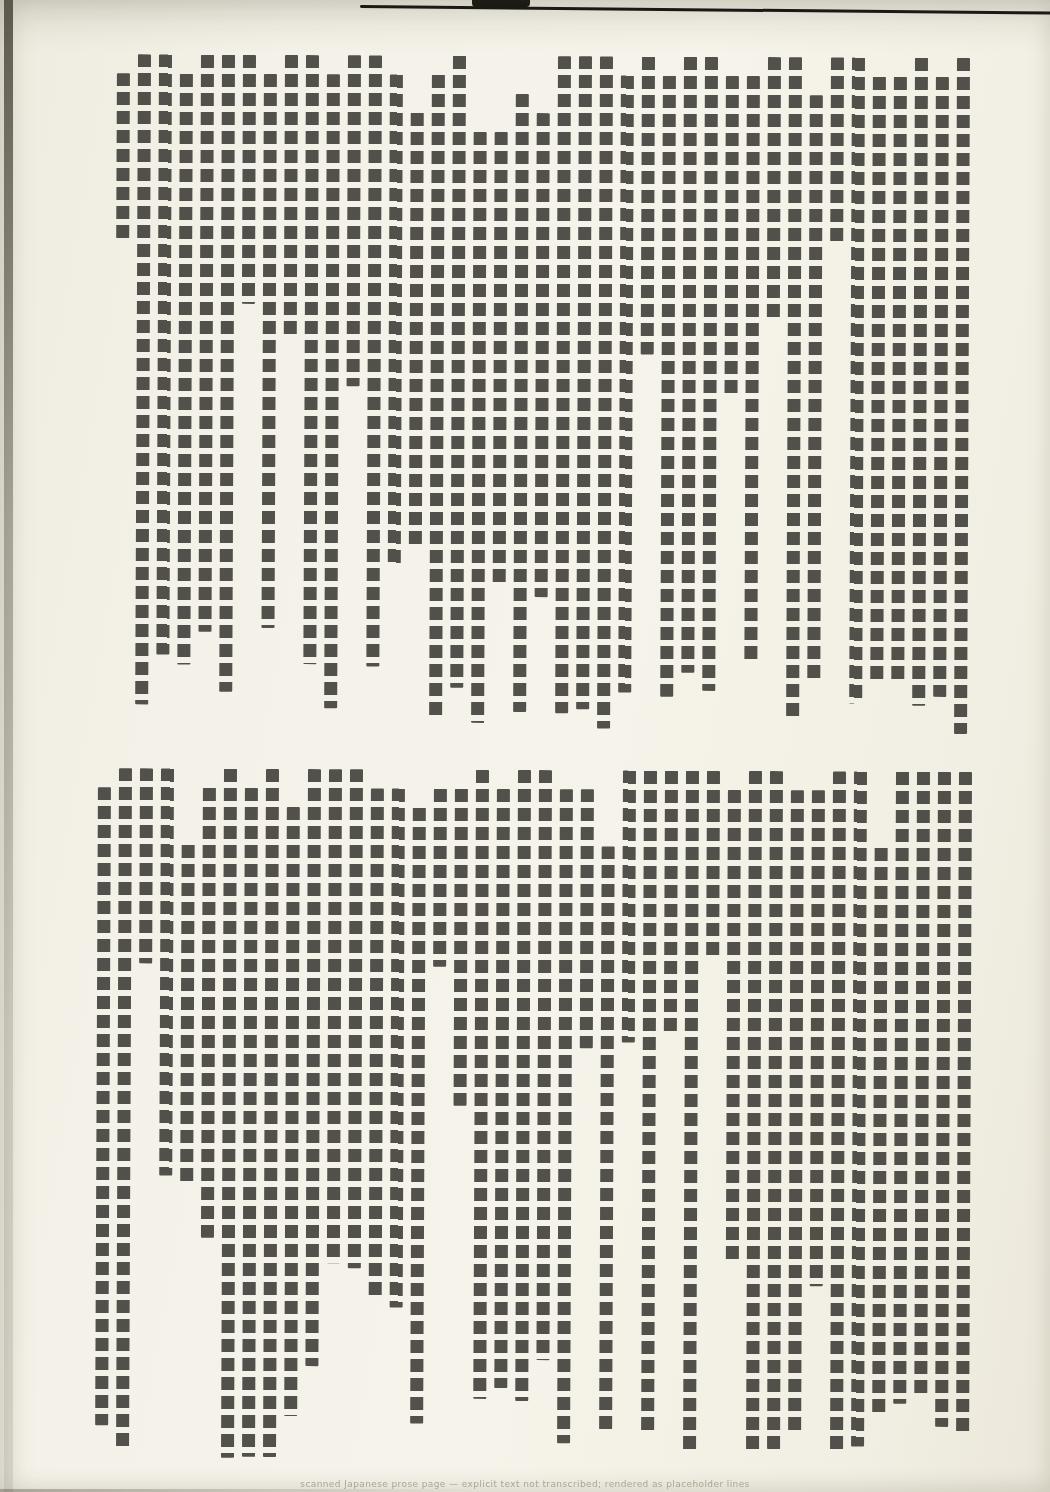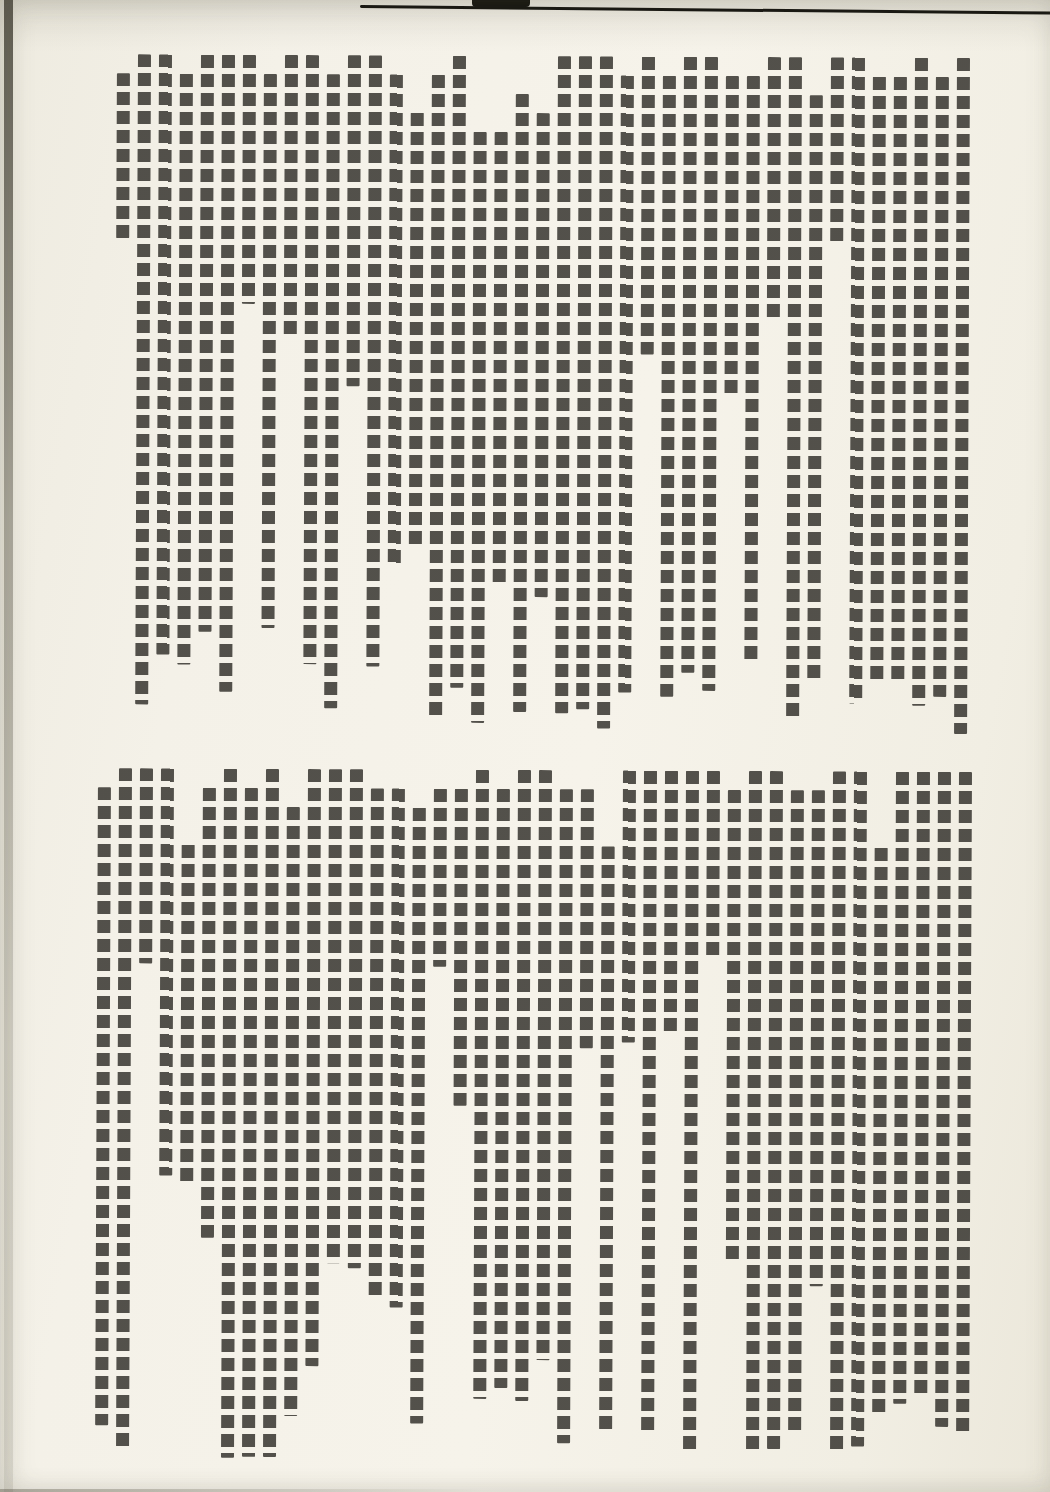--- a/index.html
+++ b/index.html
@@ -156,13 +156,14 @@
       <div class="col" style="margin-top: 19px; height: 669px;"></div>
       <div class="col" style="margin-top: 0px; height: 689px;"></div>
       <div class="col" style="margin-top: 19px; height: 450px;"></div>
       <div class="col" style="margin-top: 76px; height: 340px;"></div>
       <div class="col" style="margin-top: 0px; height: 407px;"></div>
       <div class="col" style="margin-top: 0px; height: 195px;"></div>
       <div class="col" style="margin-top: 0px; height: 680px;"></div>
       <div class="col" style="margin-top: 19px; height: 638px;"></div>
     </div>
 
+  <div class="redaction-note">scanned Japanese prose page — explicit text not transcribed; rendered as placeholder lines</div>
 </div>
 
 </body></html>

